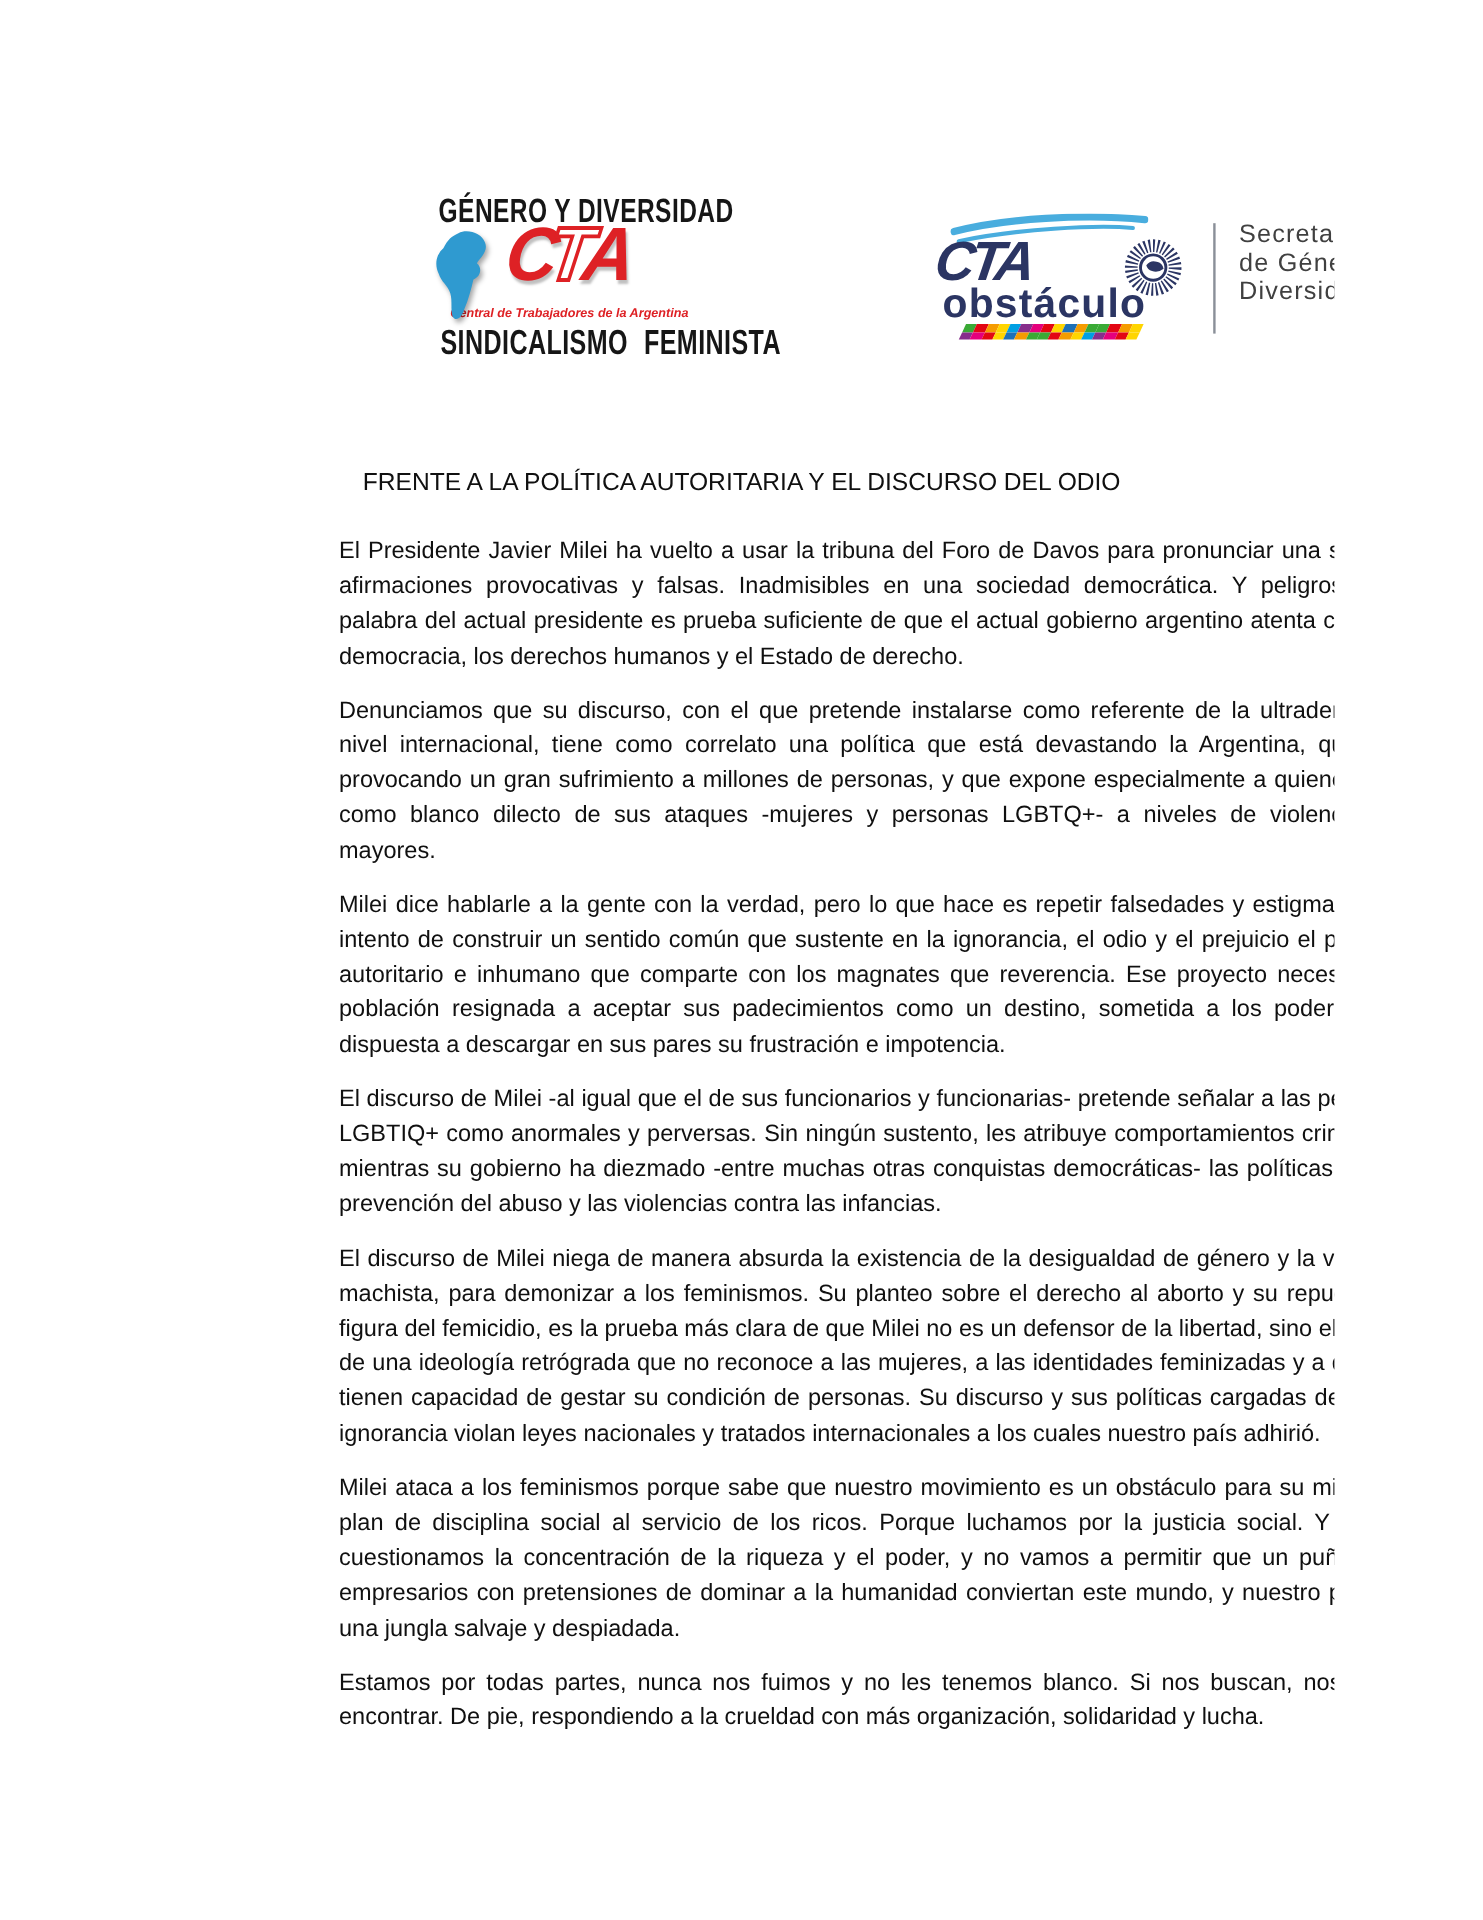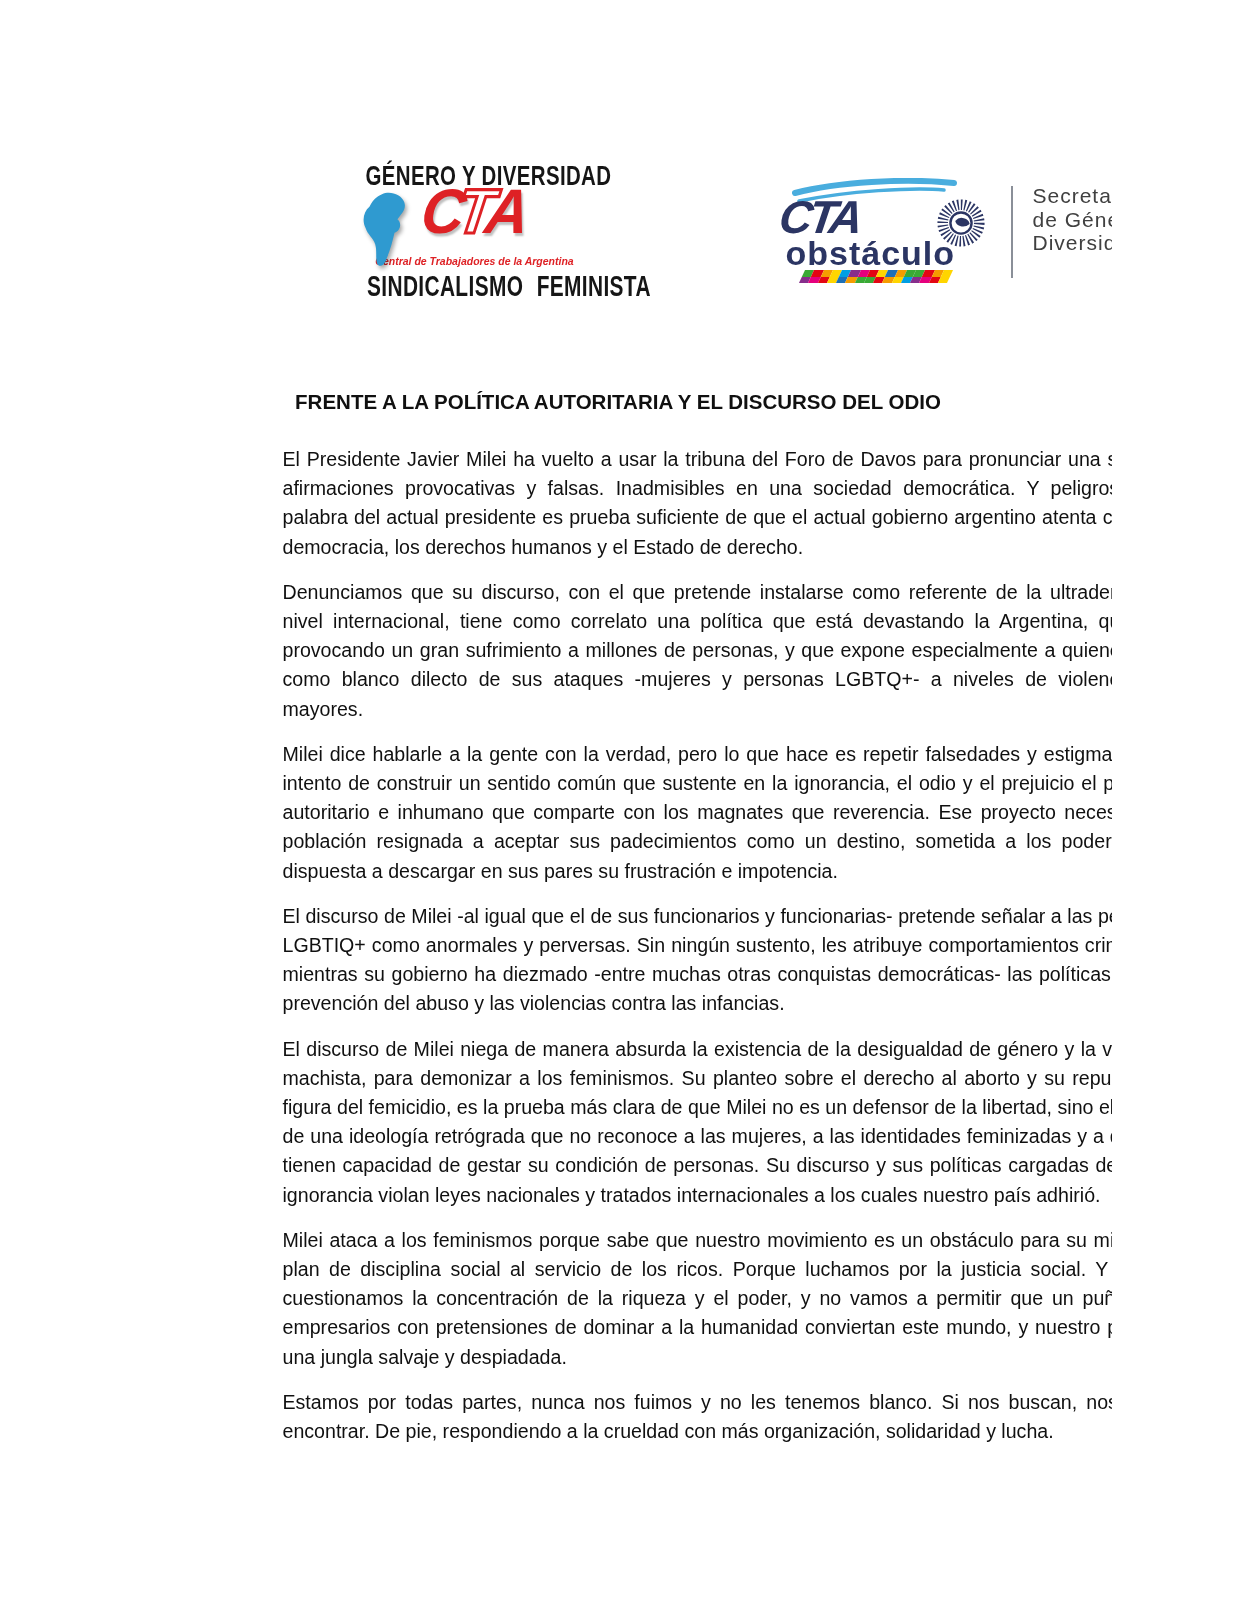--- a/index.html
+++ b/index.html
@@ -68,21 +68,21 @@
   .band i { display:block; width:9.25px; height:6.5px; }
   .divider { position:absolute; left:241px; top:18px; width:2px; height:92px; background:#8a8f98; }
   .dept {
     position:absolute; left:263px; top:16px;
     font-size:21px; line-height:23.5px; color:#404040; letter-spacing:1px;
   }
 
   
   .doc-title {
     position:absolute; left:0; right:0; top:376px;
-    text-align:center; font-size:20.5px; font-weight:bold; color:#101010;
+    text-align:center; font-size:20.5px; font-weight:normal; color:#101010;
   }
   .doc-body {
     position:absolute; left:142px; top:429px; width:928px;
     font-size:19.6px; line-height:29.2px; color:#101010;
     text-align:justify;
   }
   .doc-body p { margin:16px; }
 </style>
 </head>
 <body>

